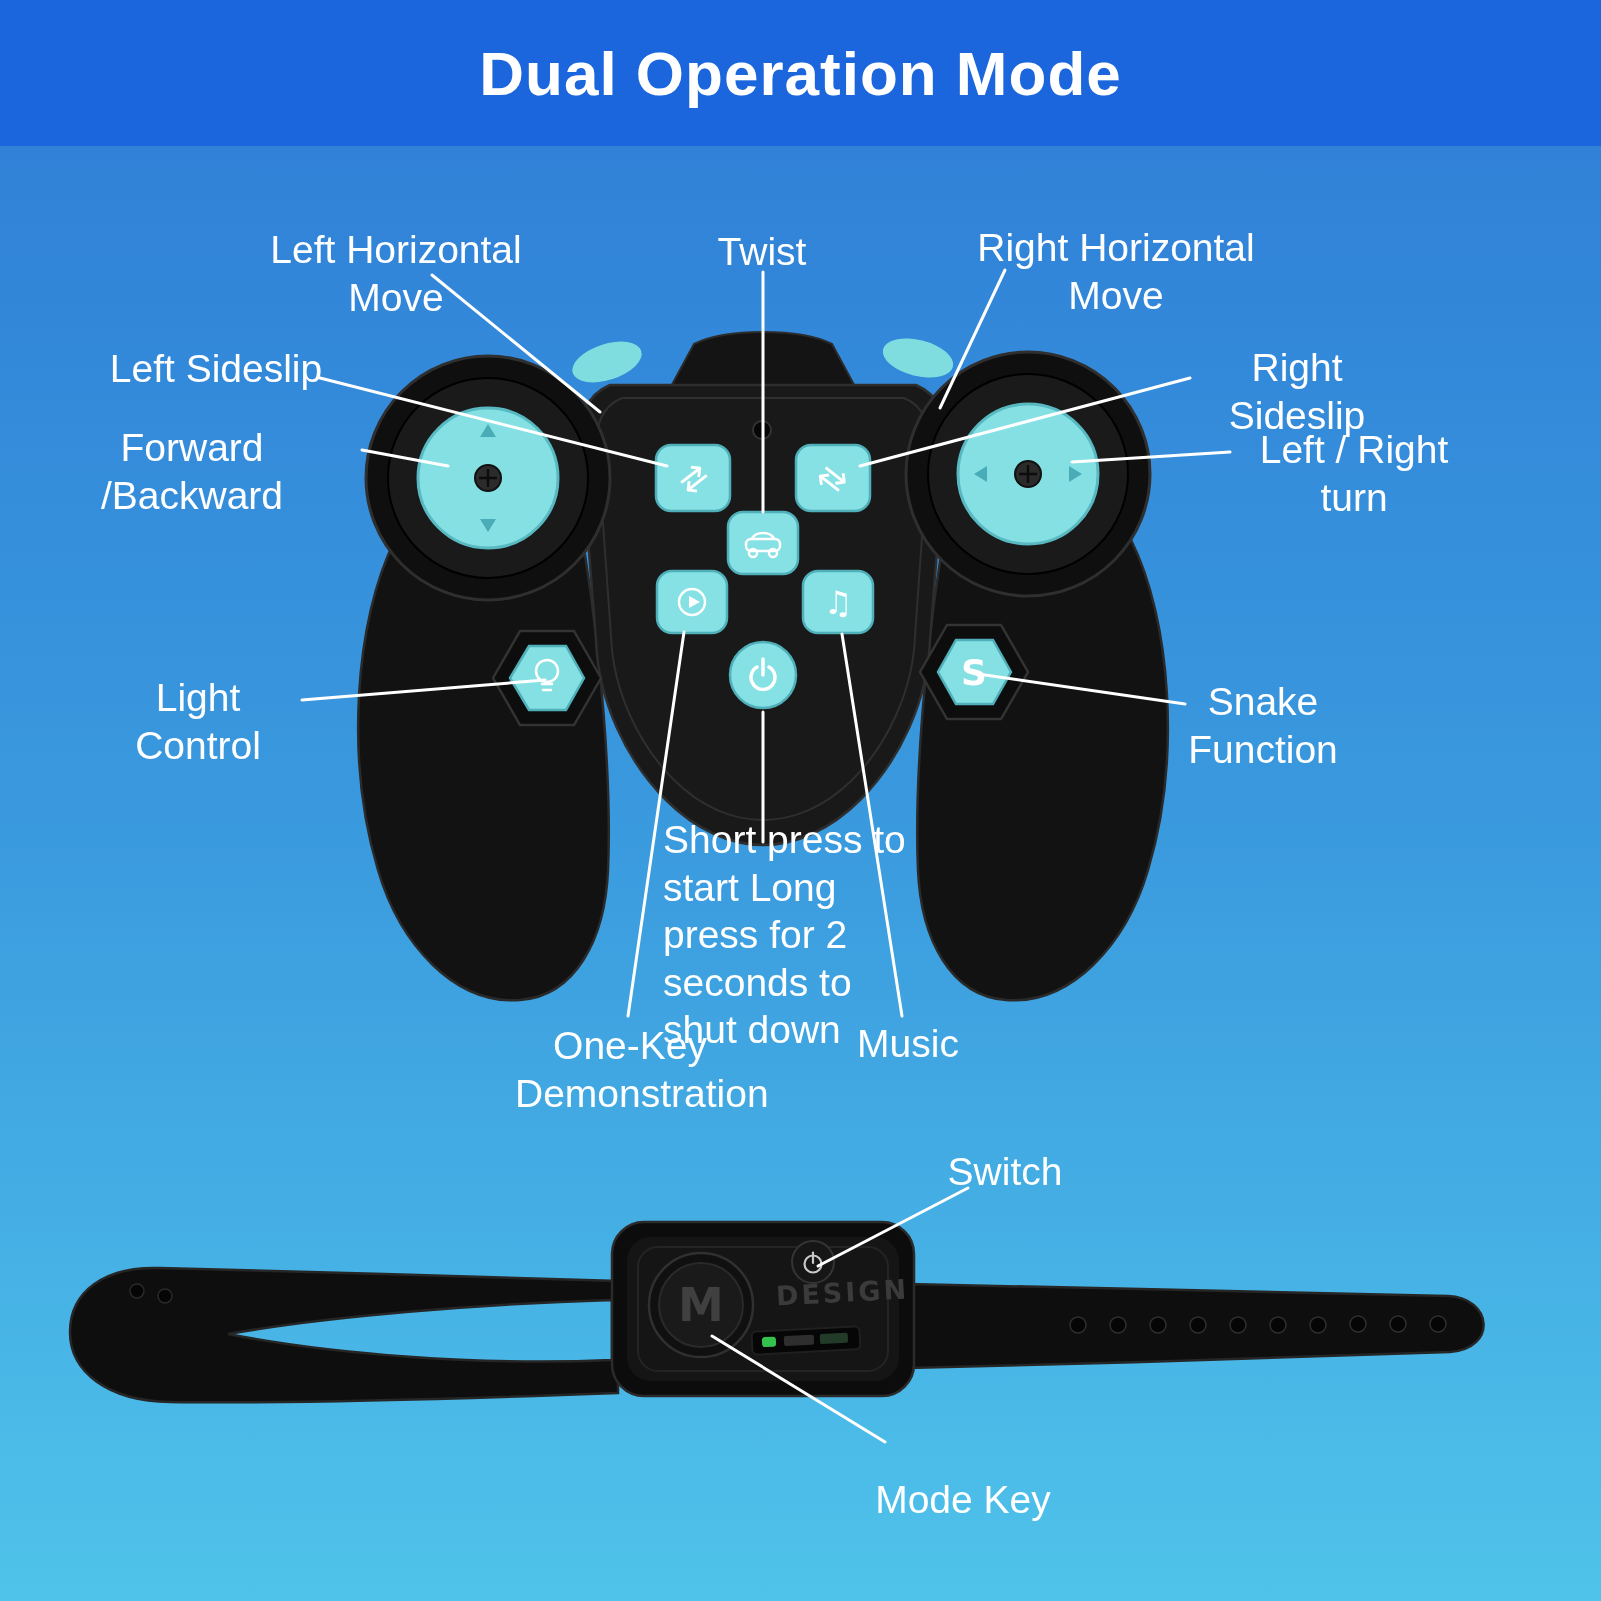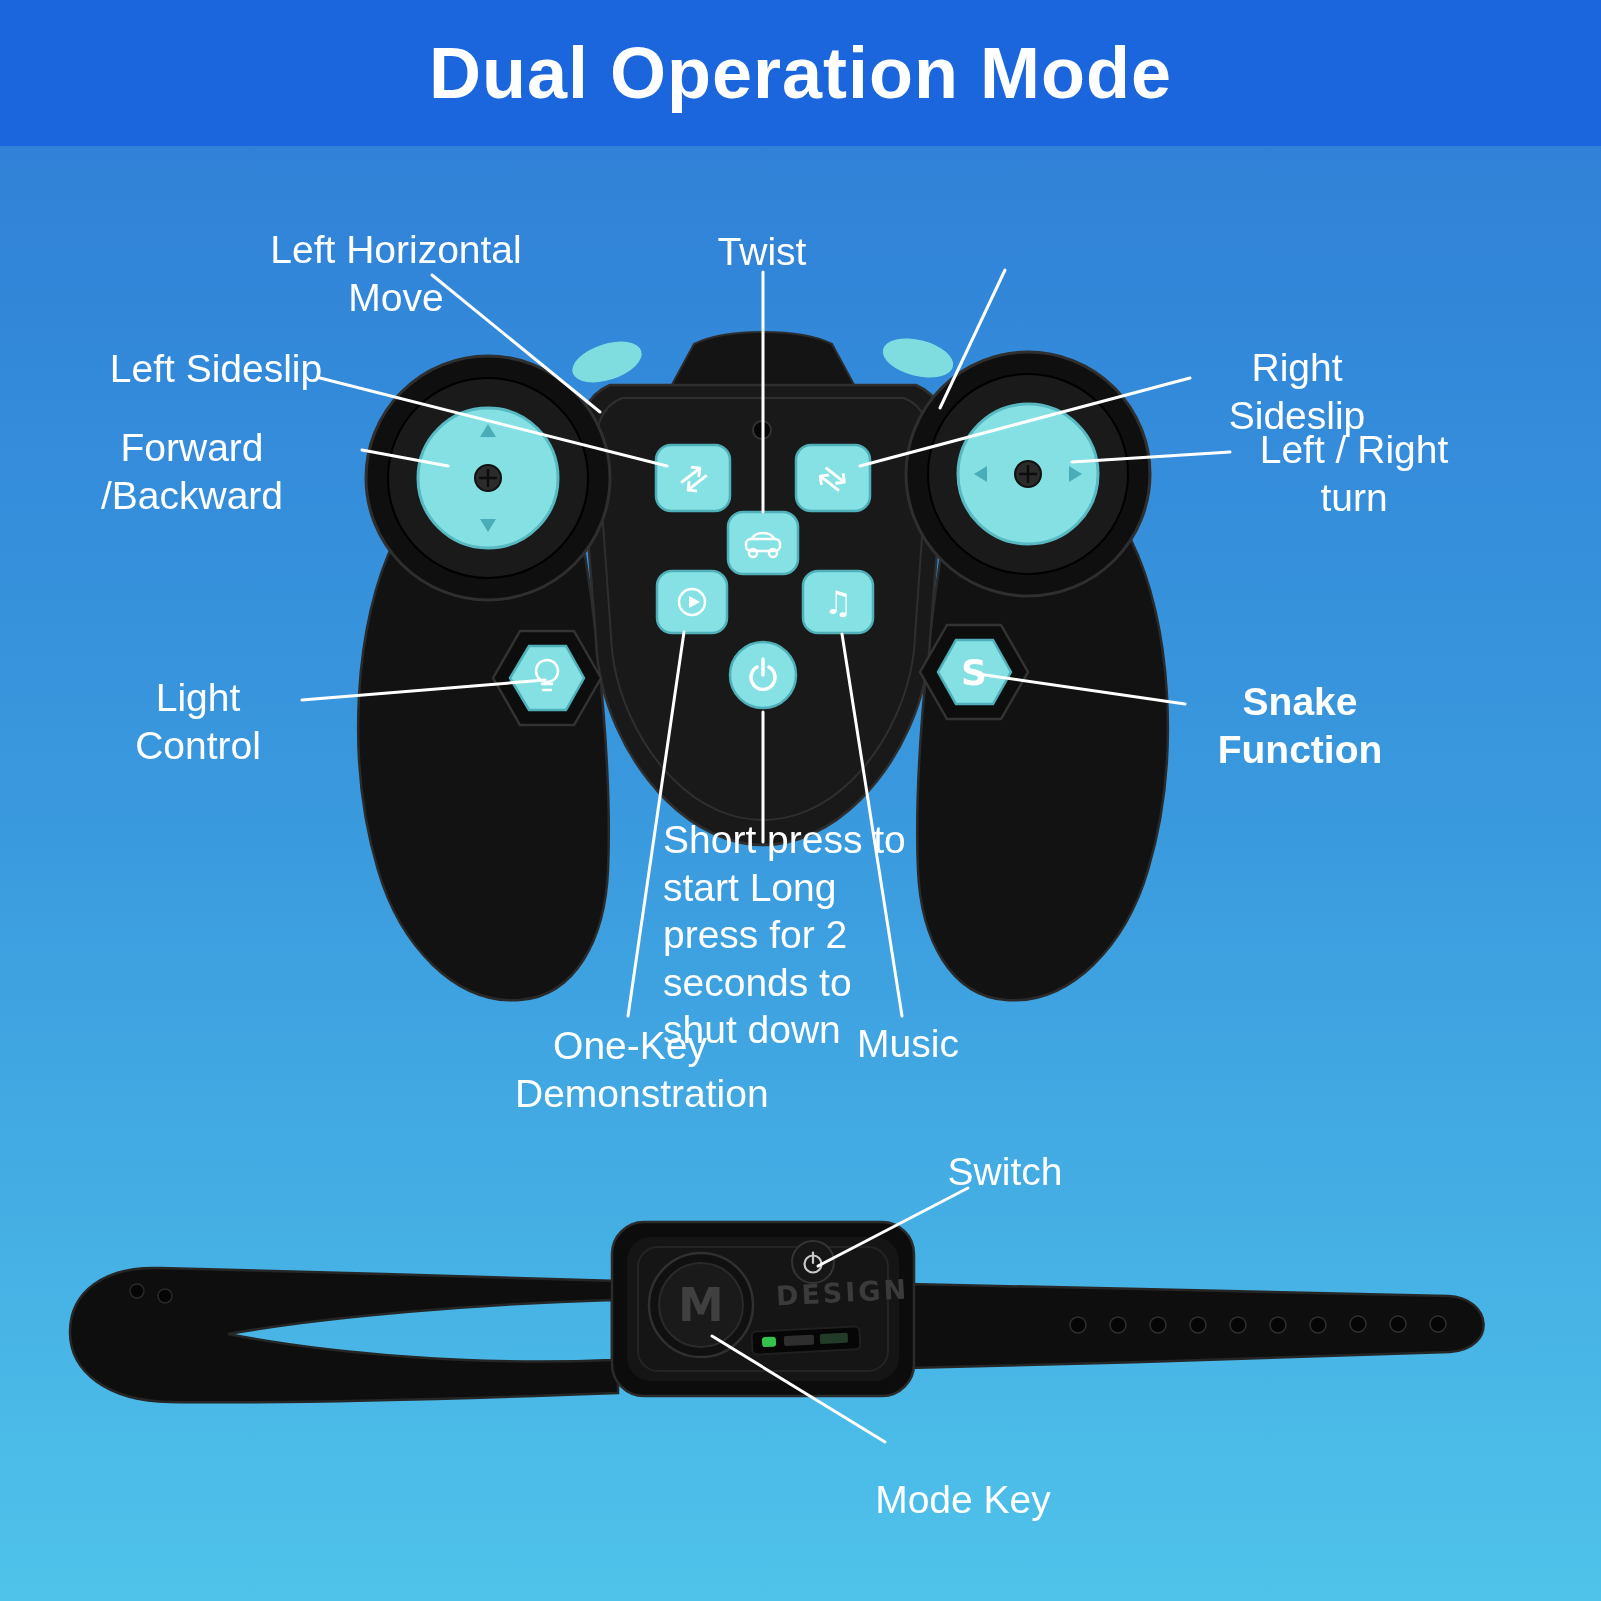--- a/index.html
+++ b/index.html
@@ -11,21 +11,21 @@
   .canvas{
     position:relative;width:1601px;height:1601px;
     background:linear-gradient(180deg,#2e7cd6 0%,#3a9ade 52%,#4fc3ea 100%);
   }
   .header{
     position:absolute;left:0;top:0;width:1601px;height:146px;
     background:#1b66dd;
     display:flex;align-items:center;justify-content:center;
   }
   .header h1{
-    margin:0;color:#ffffff;font-size:72px;font-weight:800;letter-spacing:1px;
+    margin:0;color:#ffffff;font-size:62px;font-weight:800;letter-spacing:1px;
   }
   .art{position:absolute;left:0;top:0;width:1601px;height:1601px;}
   .label{
     position:absolute;color:#ffffff;font-size:39px;line-height:1.22;
     text-align:center;
   }
   .label.left{text-align:left;}
 </style>
 </head>
 <body>
@@ -181,25 +181,26 @@
       <line x1="763" y1="712" x2="763" y2="842"></line>
       <line x1="628" y1="1016" x2="684" y2="632"></line>
       <line x1="902" y1="1016" x2="842" y2="634"></line>
       <line x1="968" y1="1188" x2="818" y2="1266"></line>
       <line x1="885" y1="1442" x2="712" y2="1336"></line>
     </g>
   </svg>
 
   <div class="label" style="left:231px;top:226px;width:330px;">Left Horizontal Move</div>
   <div class="label" style="left:687px;top:228px;width:150px;">Twist</div>
+  <div class="label" style="left:941px;top:224px;width:350px;">Right Horizontal Move</div>
   <div class="label" style="left:106px;top:345px;width:220px;">Left Sideslip</div>
   <div class="label" style="left:1187px;top:344px;width:220px;">Right Sideslip</div>
   <div class="label" style="left:32px;top:424px;width:320px;">Forward /Backward</div>
   <div class="label" style="left:1229px;top:426px;width:250px;">Left / Right turn</div>
   <div class="label" style="left:88px;top:674px;width:220px;">Light Control</div>
-  <div class="label" style="left:1180px;top:678px;width:240px;font-weight:bold;">Snake Function</div>
+  <div class="label" style="left:1143px;top:678px;width:240px;">Snake Function</div>
   <div class="label left" style="left:663px;top:816px;width:250px;">Short press to start Long press for 2 seconds to shut down</div>
   <div class="label" style="left:515px;top:1022px;width:230px;">One-Key Demonstration</div>
   <div class="label" style="left:843px;top:1020px;width:130px;">Music</div>
   <div class="label" style="left:930px;top:1148px;width:150px;">Switch</div>
   <div class="label" style="left:873px;top:1428px;width:180px;margin-top:48px;">Mode Key</div>
 
 </div>
 
 </body></html>

